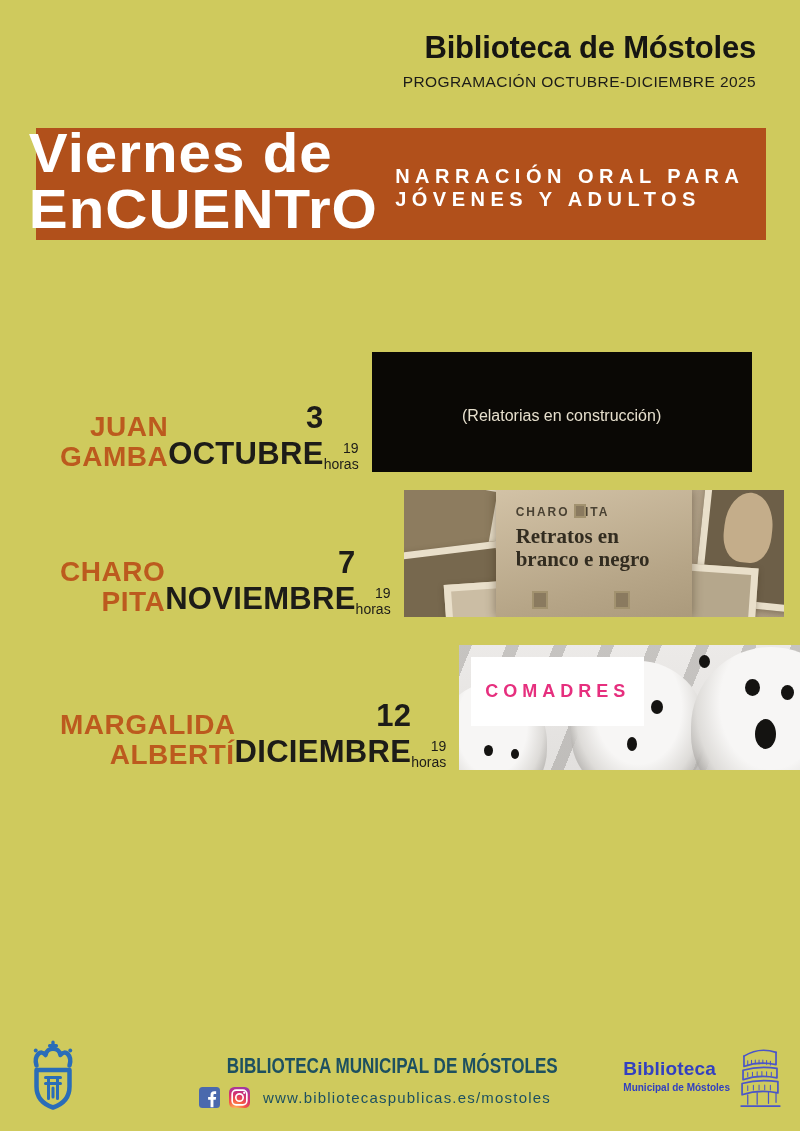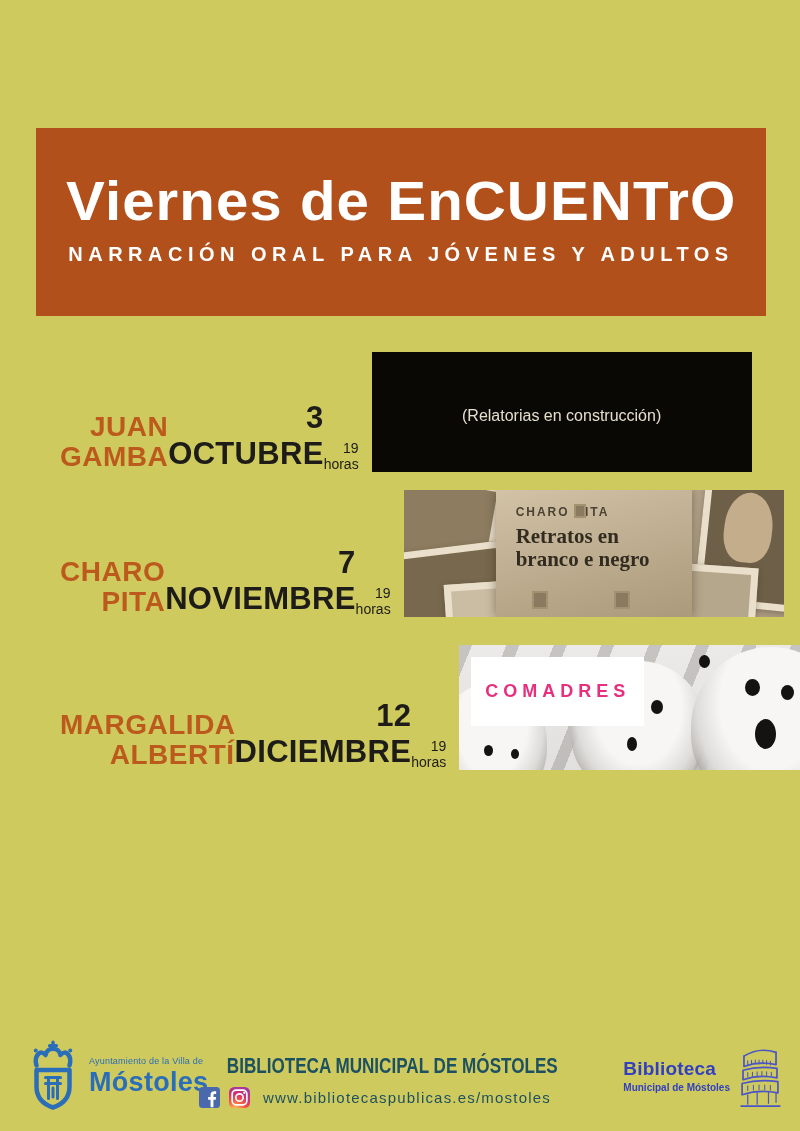--- a/index.html
+++ b/index.html
@@ -5,22 +5,22 @@
   html,body{margin:0;padding:0;background:#888;}
   .poster{position:relative;width:800px;height:1131px;overflow:hidden;
     background:#cfca5d;font-family:"Liberation Sans",sans-serif;margin:0 auto;}
 
   
   .brand{position:absolute;right:44px;top:30px;text-align:right;color:#161512;}
   .brand-title{font-size:31px;font-weight:bold;letter-spacing:-0.2px;}
   .brand-subtitle{font-size:15.5px;letter-spacing:0.4px;margin-top:7px;color:#1d1c18;}
 
   
-  .banner{position:absolute;left:36px;top:128px;width:730px;height:188px;background:#b1501b;
-    display:flex;flex-direction:column;align-items:center;justify-content:center;padding-bottom:6px;box-sizing:border-box;}
+  .banner{position:absolute;left:36px;top:128px;width:730px;height:112px;background:#b1501b;
+    display:flex;flex-direction:row;align-items:center;justify-content:center;padding-bottom:6px;box-sizing:border-box;}
   .banner-title{color:#fff;font-size:56px;font-weight:bold;letter-spacing:1px;margin:0;line-height:1;transform:scaleX(1.04);}
   .banner-sub{color:#fff;font-size:20px;font-weight:bold;letter-spacing:5.5px;margin-top:14px;}
 
   
   .event-row{position:absolute;left:60px;width:663px;display:flex;}
   .row1{top:352px;} .row2{top:490px;} .row3{top:645px;}
   .event-info{flex:1;display:flex;flex-direction:row;align-items:flex-end;text-align:right;padding-right:13px;box-sizing:border-box;}
   .row1 .event-info{padding-top:12px;} .row2 .event-info{padding-top:20px;} .row3 .event-info{padding-top:6px;}
   .event-name{font-size:28px;font-weight:800;color:#bc5a1e;letter-spacing:0.5px;line-height:1.07;}
   .event-date{font-size:31px;font-weight:800;color:#1d1c18;margin-top:9px;letter-spacing:0.3px;}
@@ -88,20 +88,24 @@
   .lib-text{text-align:left;color:#3240c0;}
   .lib-line1{font-size:19px;font-weight:800;letter-spacing:0.2px;}
   .lib-line2{font-size:10px;font-weight:bold;margin-top:2px;}
   .lib-building{margin-top:-16px;}
 </style>
 </head>
 <body>
 
 <div class="poster">
 
+  <header class="brand">
+    <div class="brand-title">Biblioteca de Móstoles</div>
+    <div class="brand-subtitle">PROGRAMACIÓN OCTUBRE-DICIEMBRE 2025</div>
+  </header>
 
   <section class="banner">
     <h1 class="banner-title">Viernes de EnCUENTrO</h1>
     <div class="banner-sub">NARRACIÓN ORAL PARA JÓVENES Y ADULTOS</div>
   </section>
 
   <div class="event-row row1">
     <div class="event-info">
       <div class="event-name">JUAN GAMBA</div>
       <div class="event-date">3 OCTUBRE</div>
@@ -169,24 +173,20 @@
       <svg width="54" height="72" viewBox="0 0 64 96">
         <g fill="none" stroke="#2a6db8" stroke-linecap="round" stroke-linejoin="round">
           <path d="M32 3 v9 M27.5 7.5 h9" stroke-width="4.5"></path>
           <path d="M10 34 C6 20 16 12 22 20 C24 9 40 9 42 20 C48 12 58 20 54 34" stroke-width="6"></path>
           <circle cx="9" cy="14" r="2.6" fill="#2a6db8" stroke="none"></circle>
           <circle cx="55" cy="14" r="2.6" fill="#2a6db8" stroke="none"></circle>
           <path d="M10 40 h44 v22 c0 16 -10 24 -22 28 c-12 -4 -22 -12 -22 -28 z" stroke-width="6"></path>
           <path d="M22 50 h20 M22 58 h20 M26 50 v28 M38 50 v28 M32 64 v12" stroke-width="4"></path>
         </g>
       </svg>
-      <div class="city-text">
-        <div class="city-line1">Ayuntamiento de la Villa de</div>
-        <div class="city-line2">Móstoles</div>
-      </div>
     </div>
 
     <div class="footer-center">
       <div class="footer-title">BIBLIOTECA MUNICIPAL DE MÓSTOLES</div>
       <div class="footer-social-row">
         <svg class="social-icon" viewBox="0 0 24 24">
           <rect x="0" y="0" width="24" height="24" rx="4" fill="#4a69ad"></rect>
           <path d="M13.2 23 v-8.4 h-2.8 v-3.2 h2.8 V9 c0-2.7 1.6-4.2 4.1-4.2 h2.3 v3.1 h-1.7 c-1 0-1.4.5-1.4 1.4 v2.1 h3.1 l-.5 3.2 h-2.6 V23 z" fill="#fff"></path>
         </svg>
         <svg class="social-icon" viewBox="0 0 24 24">

